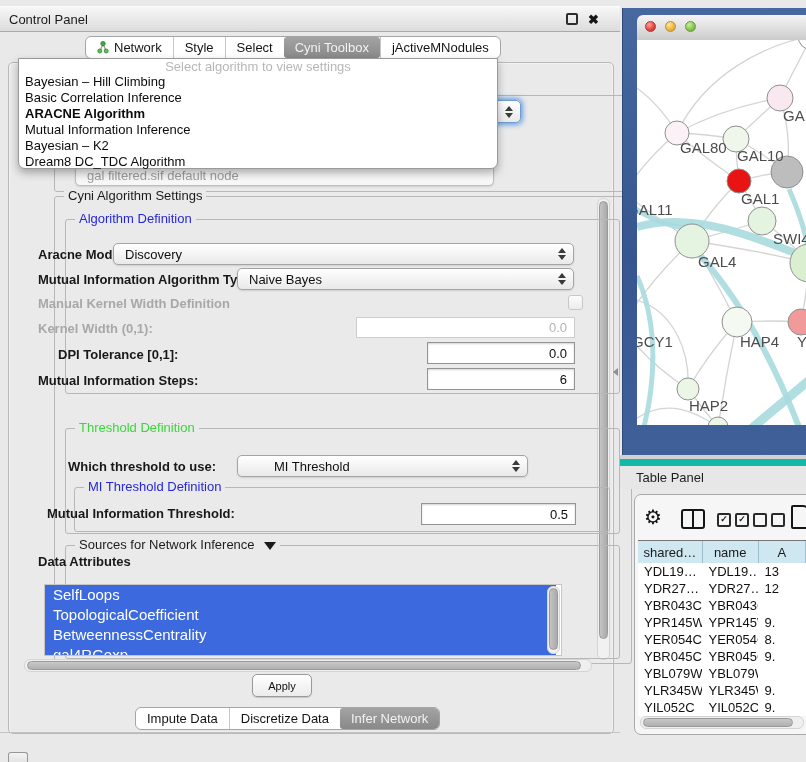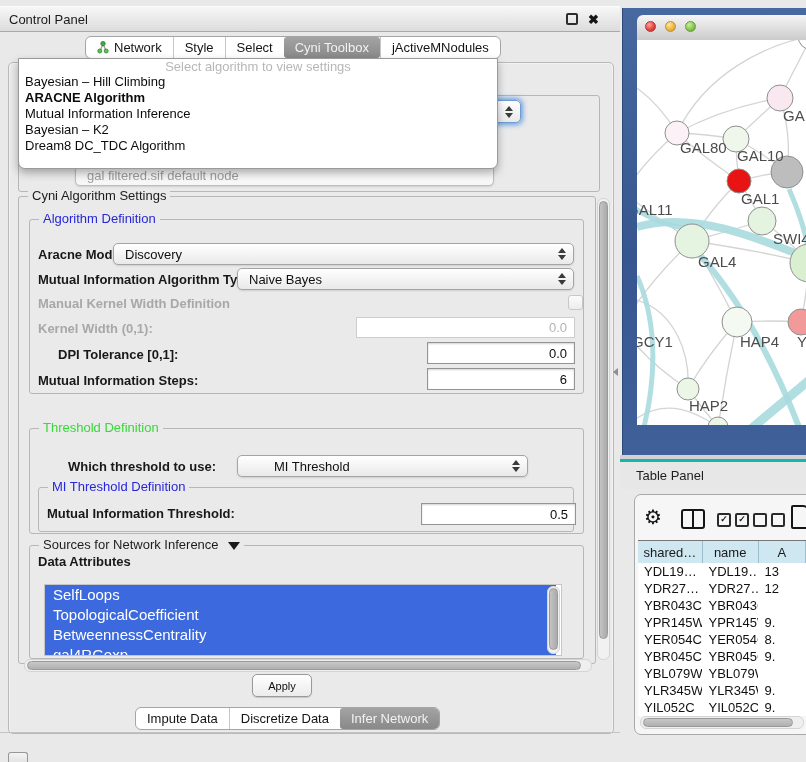--- a/index.html
+++ b/index.html
@@ -19,21 +19,21 @@
   .tabs{display:flex;height:23px;background:#ffffff;border:1px solid #a5a5a5;border-radius:6px;
     overflow:hidden;box-sizing:border-box;}
   .tab{display:flex;align-items:center;gap:5px;padding:0 11px;font-size:13px;color:#141414;
     border-left:1px solid #c6c6c6;white-space:nowrap;}
   .tab:first-child{border-left:none;}
   .tab.sel{background:linear-gradient(#a3a3a3,#898989);color:#f2f2f2;border-left:none;border-radius:3px;}
 
   .panel-outer{left:8px;top:62px;width:604px;height:670px;border:1px solid #b9b9b9;border-radius:5px;
     background:#eaeaea;box-shadow:inset 0 0 0 1px #f2f2f2;}
 
-  .groupbox{position:absolute;border:1px solid #b7b7b7;border-radius:3px;}
+  .groupbox{position:absolute;border:1px solid #b7b7b7;border-radius:3px;margin-left:36px;}
   .legend{position:absolute;top:-9px;left:9px;background:#eaeaea;padding:0 4px;font-size:13px;
     color:#1c1c1c;white-space:nowrap;}
   .legend.blue{color:#2626da;}
   .legend.green{color:#38d838;}
 
   .lbl{position:absolute;font-size:13px;font-weight:bold;color:#181818;white-space:nowrap;}
   .lbl.gray{color:#a8a8a8;}
 
   .combo{position:absolute;border:1px solid #a4a4a4;border-radius:5px;
     background:linear-gradient(#ffffff,#e9e9e9);box-shadow:0 1px 2px rgba(0,0,0,.12);
@@ -94,21 +94,21 @@
     border-radius:6px 0 0 0;}
   .light{position:absolute;width:11px;height:11px;border-radius:50%;box-sizing:border-box;}
   .light.red{background:radial-gradient(circle at 35% 30%,#ffa49d,#e1423b 60%,#c12a24);border:1px solid #b23730;}
   .light.yellow{background:radial-gradient(circle at 35% 30%,#ffe69e,#eab43a 60%,#cd9427);border:1px solid #c09129;}
   .light.green{background:radial-gradient(circle at 35% 30%,#cdeea0,#82c44a 60%,#5f9d2f);border:1px solid #6a9c3a;}
   .netcanvas{left:637px;top:40px;width:169px;height:385px;background:#ffffff;}
 
   
   .tp-divider{left:620px;top:455px;width:186px;height:4px;background:#d2d2d2;}
   .tp-bar{left:620px;top:459px;width:186px;height:30px;background:#e7e7e7;
-    border-top:3px solid #14b8a6;display:flex;align-items:center;padding-left:16px;
+    border-top:7px solid #14b8a6;display:flex;align-items:center;padding-left:16px;
     font-size:13px;color:#1e1e1e;box-sizing:border-box;}
   .tp-box{left:634px;top:494px;width:180px;height:241px;background:#f6f6f6;
     border:1px solid #a9a9a9;border-radius:7px;box-sizing:border-box;}
   .gear{position:absolute;font-size:20px;color:#151515;line-height:1;}
   .colsplit{position:absolute;width:20px;height:16px;border:2px solid #151515;border-radius:3px;}
   .colsplit i{position:absolute;left:50%;top:0;bottom:0;width:2px;background:#151515;margin-left:-1px;}
   .cb-sm{display:inline-block;width:10px;height:10px;border:2px solid #2a2a2a;border-radius:2px;
     font-size:9px;line-height:9px;text-align:center;color:#1a1a1a;font-weight:bold;}
   .pageicon{position:absolute;width:14px;height:20px;border:2px solid #151515;border-radius:2px 6px 2px 2px;}
   .thead-row{position:absolute;display:flex;border-top:1px solid #767676;border-bottom:1px solid #9dbecb;}
@@ -174,20 +174,21 @@
       </span>
   </div>
   <div class="combo ghost" style="left:75px;top:165px;width:419px;height:21px;z-index:5;">
     <span>gal filtered.sif default node</span>
   </div>
 
   <div class="popup" style="left:18px;top:58px;width:480px;height:111px;">
     <div class="pop-head">Select algorithm to view settings</div>
     <div id="algo-items">
         <div class="pop-item">Bayesian – Hill Climbing</div>
+        <div class="pop-item">Basic Correlation Inference</div>
         <div class="pop-item bold">ARACNE Algorithm</div>
         <div class="pop-item">Mutual Information Inference</div>
         <div class="pop-item">Bayesian – K2</div>
         <div class="pop-item">Dream8 DC_TDC Algorithm</div>
       </div>
   </div>
 
   <div class="groupbox" style="left:18px;top:196px;width:576px;height:466px;">
     <span class="legend">Cyni Algorithm Settings</span>
   </div>

